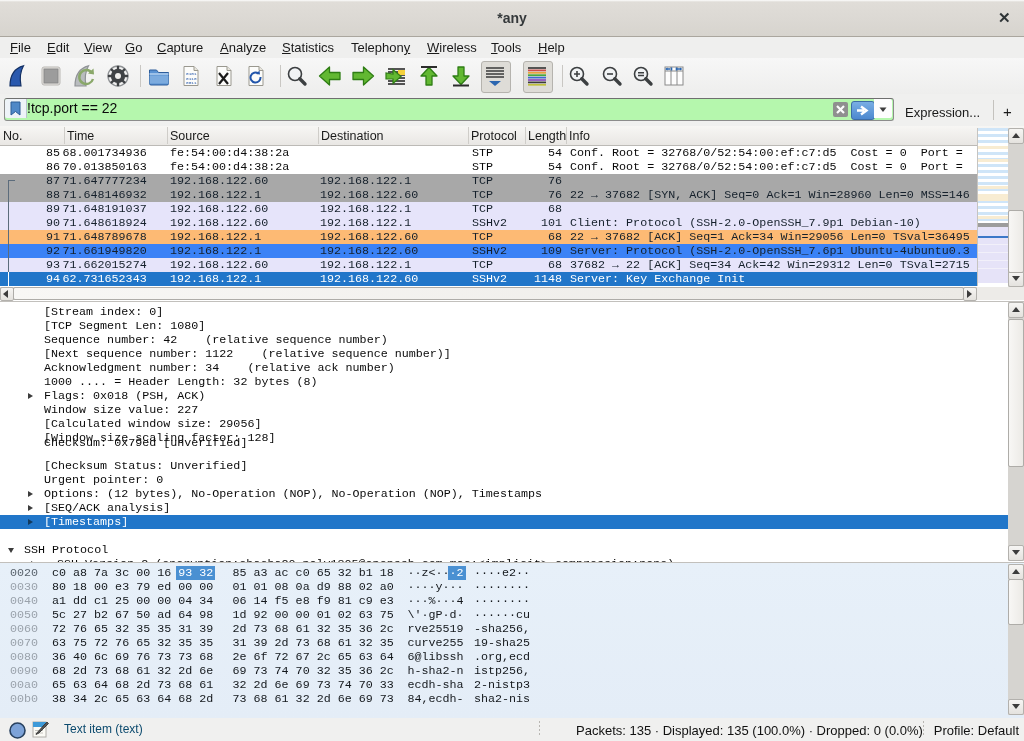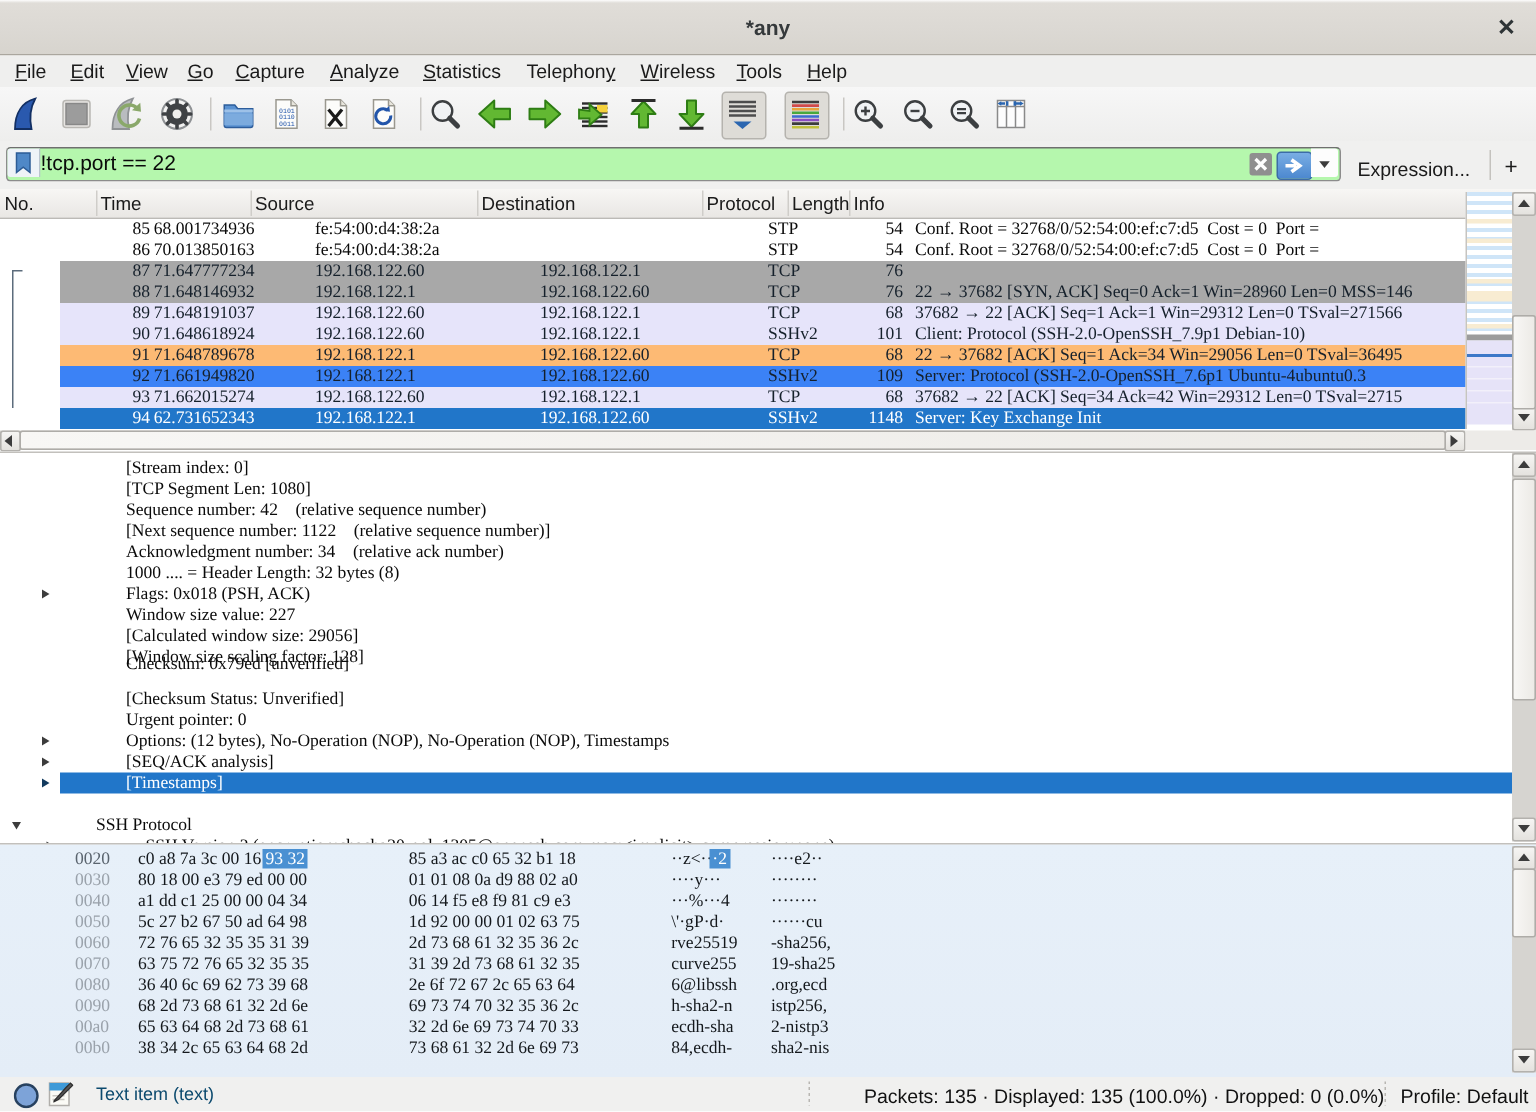--- a/index.html
+++ b/index.html
@@ -1,19 +1,19 @@
 <!DOCTYPE html>
 <html><head>
 <meta charset="utf-8">
 <style>
 html,body{margin:0;padding:0;}
 body{width:1024px;height:741px;position:relative;overflow:hidden;background:#ffffff;
   font-family:"Liberation Sans",sans-serif;}
 .abs{position:absolute;}
-.mono{font-family:Liberation Serif, serif;font-size:11.7px;line-height:14px;white-space:pre;margin-left:40px;}
+.mono{font-family:Liberation Mono, monospace;font-size:11.7px;line-height:14px;white-space:pre;}
 .sans{font-family:"Liberation Sans",sans-serif;}
 
 #titlebar{left:0;top:0;width:1024px;height:36px;
   background:linear-gradient(#fdfdfd 0px,#e0ddd8 2px,#dcd9d4 50%,#d7d4ce 100%);
   border-bottom:1px solid #aaa69e;}
 #title{left:0;top:10px;width:1024px;text-align:center;font-size:14px;font-weight:bold;color:#35393b;}
 #closex{left:998px;top:9px;font-size:15px;font-weight:bold;color:#2e3436;}
 
 #menubar{left:0;top:37px;width:1024px;height:21px;background:#efefee;}
 .mi{top:3px;font-size:13px;color:#1a1a1a;}
@@ -250,21 +250,21 @@
     <span class="abs hd" style="left:167px"></span>
     <span class="abs hd" style="left:318px"></span>
     <span class="abs hd" style="left:468px"></span>
     <span class="abs hd" style="left:525px"></span>
     <span class="abs hd" style="left:566px"></span>
   </div>
   <div class="abs prow mono" style="top:20px;background:#ffffff;color:#0a0a0a"><span class="c-num">85</span><span class="c-time">68.001734936</span><span class="c-src">fe:54:00:d4:38:2a</span><span class="c-dst"></span><span class="c-pro">STP</span><span class="c-len">54</span><span class="c-inf">Conf. Root = 32768/0/52:54:00:ef:c7:d5  Cost = 0  Port =</span></div>
 <div class="abs prow mono" style="top:34px;background:#ffffff;color:#0a0a0a"><span class="c-num">86</span><span class="c-time">70.013850163</span><span class="c-src">fe:54:00:d4:38:2a</span><span class="c-dst"></span><span class="c-pro">STP</span><span class="c-len">54</span><span class="c-inf">Conf. Root = 32768/0/52:54:00:ef:c7:d5  Cost = 0  Port =</span></div>
 <div class="abs prow mono" style="top:48px;background:#a8a8a8;color:#15202b"><span class="c-num">87</span><span class="c-time">71.647777234</span><span class="c-src">192.168.122.60</span><span class="c-dst">192.168.122.1</span><span class="c-pro">TCP</span><span class="c-len">76</span></div>
 <div class="abs prow mono" style="top:62px;background:#a8a8a8;color:#15202b"><span class="c-num">88</span><span class="c-time">71.648146932</span><span class="c-src">192.168.122.1</span><span class="c-dst">192.168.122.60</span><span class="c-pro">TCP</span><span class="c-len">76</span><span class="c-inf">22 → 37682 [SYN, ACK] Seq=0 Ack=1 Win=28960 Len=0 MSS=146</span></div>
-<div class="abs prow mono" style="top:76px;background:#e6e4fa;color:#15202b"><span class="c-num">89</span><span class="c-time">71.648191037</span><span class="c-src">192.168.122.60</span><span class="c-dst">192.168.122.1</span><span class="c-pro">TCP</span><span class="c-len">68</span><span class="c-inf">37682 → 22 [ACK] Seq=1 Ack=1 Win=29312 Len=0 TSval=271566</span></div>
+<div class="abs prow mono" style="top:76px;background:#e6e4fa;color:#15202b"><span class="c-num">89</span><span class="c-time">71.648191037</span><span class="c-src">192.168.122.60</span><span class="c-dst">192.168.122.1</span><span class="c-pro">TCP</span><span class="c-len">68</span></div>
 <div class="abs prow mono" style="top:90px;background:#e6e4fa;color:#15202b"><span class="c-num">90</span><span class="c-time">71.648618924</span><span class="c-src">192.168.122.60</span><span class="c-dst">192.168.122.1</span><span class="c-pro">SSHv2</span><span class="c-len">101</span><span class="c-inf">Client: Protocol (SSH-2.0-OpenSSH_7.9p1 Debian-10)</span></div>
 <div class="abs prow mono" style="top:104px;background:#fdba74;color:#15202b"><span class="c-num">91</span><span class="c-time">71.648789678</span><span class="c-src">192.168.122.1</span><span class="c-dst">192.168.122.60</span><span class="c-pro">TCP</span><span class="c-len">68</span><span class="c-inf">22 → 37682 [ACK] Seq=1 Ack=34 Win=29056 Len=0 TSval=36495</span></div>
 <div class="abs prow mono" style="top:118px;background:#3b82f6;color:#15202b"><span class="c-num">92</span><span class="c-time">71.661949820</span><span class="c-src">192.168.122.1</span><span class="c-dst">192.168.122.60</span><span class="c-pro">SSHv2</span><span class="c-len">109</span><span class="c-inf">Server: Protocol (SSH-2.0-OpenSSH_7.6p1 Ubuntu-4ubuntu0.3</span></div>
 <div class="abs prow mono" style="top:132px;background:#e6e4fa;color:#15202b"><span class="c-num">93</span><span class="c-time">71.662015274</span><span class="c-src">192.168.122.60</span><span class="c-dst">192.168.122.1</span><span class="c-pro">TCP</span><span class="c-len">68</span><span class="c-inf">37682 → 22 [ACK] Seq=34 Ack=42 Win=29312 Len=0 TSval=2715</span></div>
 <div class="abs prow mono" style="top:146px;background:#2176c9;color:#ffffff"><span class="c-num">94</span><span class="c-time">62.731652343</span><span class="c-src">192.168.122.1</span><span class="c-dst">192.168.122.60</span><span class="c-pro">SSHv2</span><span class="c-len">1148</span><span class="c-inf">Server: Key Exchange Init</span></div>
 <div class="abs" style="left:8px;top:54px;width:7px;height:1px;background:#5c6c7c"></div>
 <div class="abs" style="left:8px;top:54px;width:1px;height:92px;background:#5c6c7c"></div>
 <div class="abs" style="left:8px;top:146px;width:1px;height:14px;background:#ffffff"></div>
   <div class="abs" style="left:977px;top:2px;width:31px;height:158px;background:#ffffff;border-left:1px solid #c6c4c0"></div>
 <div class="abs" style="left:978px;top:2px;width:30px;height:95px;background:repeating-linear-gradient(#cfe5f8 0 3px,#ffffff 3px 6px)"></div>
@@ -329,21 +329,21 @@
 <div class="thumb" style="left:1008px;top:17px;width:14px;height:146px"></div>
 </div>
 
 <div class="abs" id="hex">
   <div class="abs hrow mono" style="top:3px"><span class="hoff" style="color:#5a646e">0020</span><span class="hx1">c0 a8 7a 3c 00 16 <span style="background:#4a90d2;color:#fff;padding:0 2px;margin:0 -2px">93 32</span></span><span class="hx2">85 a3 ac c0 65 32 b1 18</span><span class="ha1">··z&lt;··<span style="background:#4a90d2;color:#fff;padding:0 2px;margin:0 -2px">·2</span></span><span class="ha2">····e2··</span></div>
 <div class="abs hrow mono" style="top:17px"><span class="hoff" style="color:#9aa2ab">0030</span><span class="hx1">80 18 00 e3 79 ed 00 00</span><span class="hx2">01 01 08 0a d9 88 02 a0</span><span class="ha1">····y···</span><span class="ha2">········</span></div>
 <div class="abs hrow mono" style="top:31px"><span class="hoff" style="color:#9aa2ab">0040</span><span class="hx1">a1 dd c1 25 00 00 04 34</span><span class="hx2">06 14 f5 e8 f9 81 c9 e3</span><span class="ha1">···%···4</span><span class="ha2">········</span></div>
 <div class="abs hrow mono" style="top:45px"><span class="hoff" style="color:#9aa2ab">0050</span><span class="hx1">5c 27 b2 67 50 ad 64 98</span><span class="hx2">1d 92 00 00 01 02 63 75</span><span class="ha1">\'·gP·d·</span><span class="ha2">······cu</span></div>
 <div class="abs hrow mono" style="top:59px"><span class="hoff" style="color:#9aa2ab">0060</span><span class="hx1">72 76 65 32 35 35 31 39</span><span class="hx2">2d 73 68 61 32 35 36 2c</span><span class="ha1">rve25519</span><span class="ha2">-sha256,</span></div>
 <div class="abs hrow mono" style="top:73px"><span class="hoff" style="color:#9aa2ab">0070</span><span class="hx1">63 75 72 76 65 32 35 35</span><span class="hx2">31 39 2d 73 68 61 32 35</span><span class="ha1">curve255</span><span class="ha2">19-sha25</span></div>
-<div class="abs hrow mono" style="top:87px"><span class="hoff" style="color:#9aa2ab">0080</span><span class="hx1">36 40 6c 69 62 73 39 68</span><span class="hx2">2e 6f 72 67 2c 65 63 64</span><span class="ha1">6@libssh</span><span class="ha2">.org,ecd</span></div>
+<div class="abs hrow mono" style="top:87px"><span class="hoff" style="color:#9aa2ab">0080</span><span class="hx1">36 40 6c 69 76 73 73 68</span><span class="hx2">2e 6f 72 67 2c 65 63 64</span><span class="ha1">6@libssh</span><span class="ha2">.org,ecd</span></div>
 <div class="abs hrow mono" style="top:101px"><span class="hoff" style="color:#9aa2ab">0090</span><span class="hx1">68 2d 73 68 61 32 2d 6e</span><span class="hx2">69 73 74 70 32 35 36 2c</span><span class="ha1">h-sha2-n</span><span class="ha2">istp256,</span></div>
 <div class="abs hrow mono" style="top:115px"><span class="hoff" style="color:#9aa2ab">00a0</span><span class="hx1">65 63 64 68 2d 73 68 61</span><span class="hx2">32 2d 6e 69 73 74 70 33</span><span class="ha1">ecdh-sha</span><span class="ha2">2-nistp3</span></div>
 <div class="abs hrow mono" style="top:129px"><span class="hoff" style="color:#9aa2ab">00b0</span><span class="hx1">38 34 2c 65 63 64 68 2d</span><span class="hx2">73 68 61 32 2d 6e 69 73</span><span class="ha1">84,ecdh-</span><span class="ha2">sha2-nis</span></div>
 <div class="abs sbv" style="left:1008px;top:1px;width:16px;height:151px;background:#d6d4d0"></div>
 <div class="sbtn" style="left:1008px;top:1px;width:14px;height:14px"></div>
 <div class="arr" style="left:1012px;top:6px;border-left:4px solid transparent;border-right:4px solid transparent;border-bottom:5px solid #3c3c3c"></div>
 <div class="sbtn" style="left:1008px;top:136px;width:14px;height:14px"></div>
 <div class="arr" style="left:1012px;top:141px;border-left:4px solid transparent;border-right:4px solid transparent;border-top:5px solid #3c3c3c"></div>
 <div class="thumb" style="left:1008px;top:16px;width:14px;height:44px"></div>
 </div>

